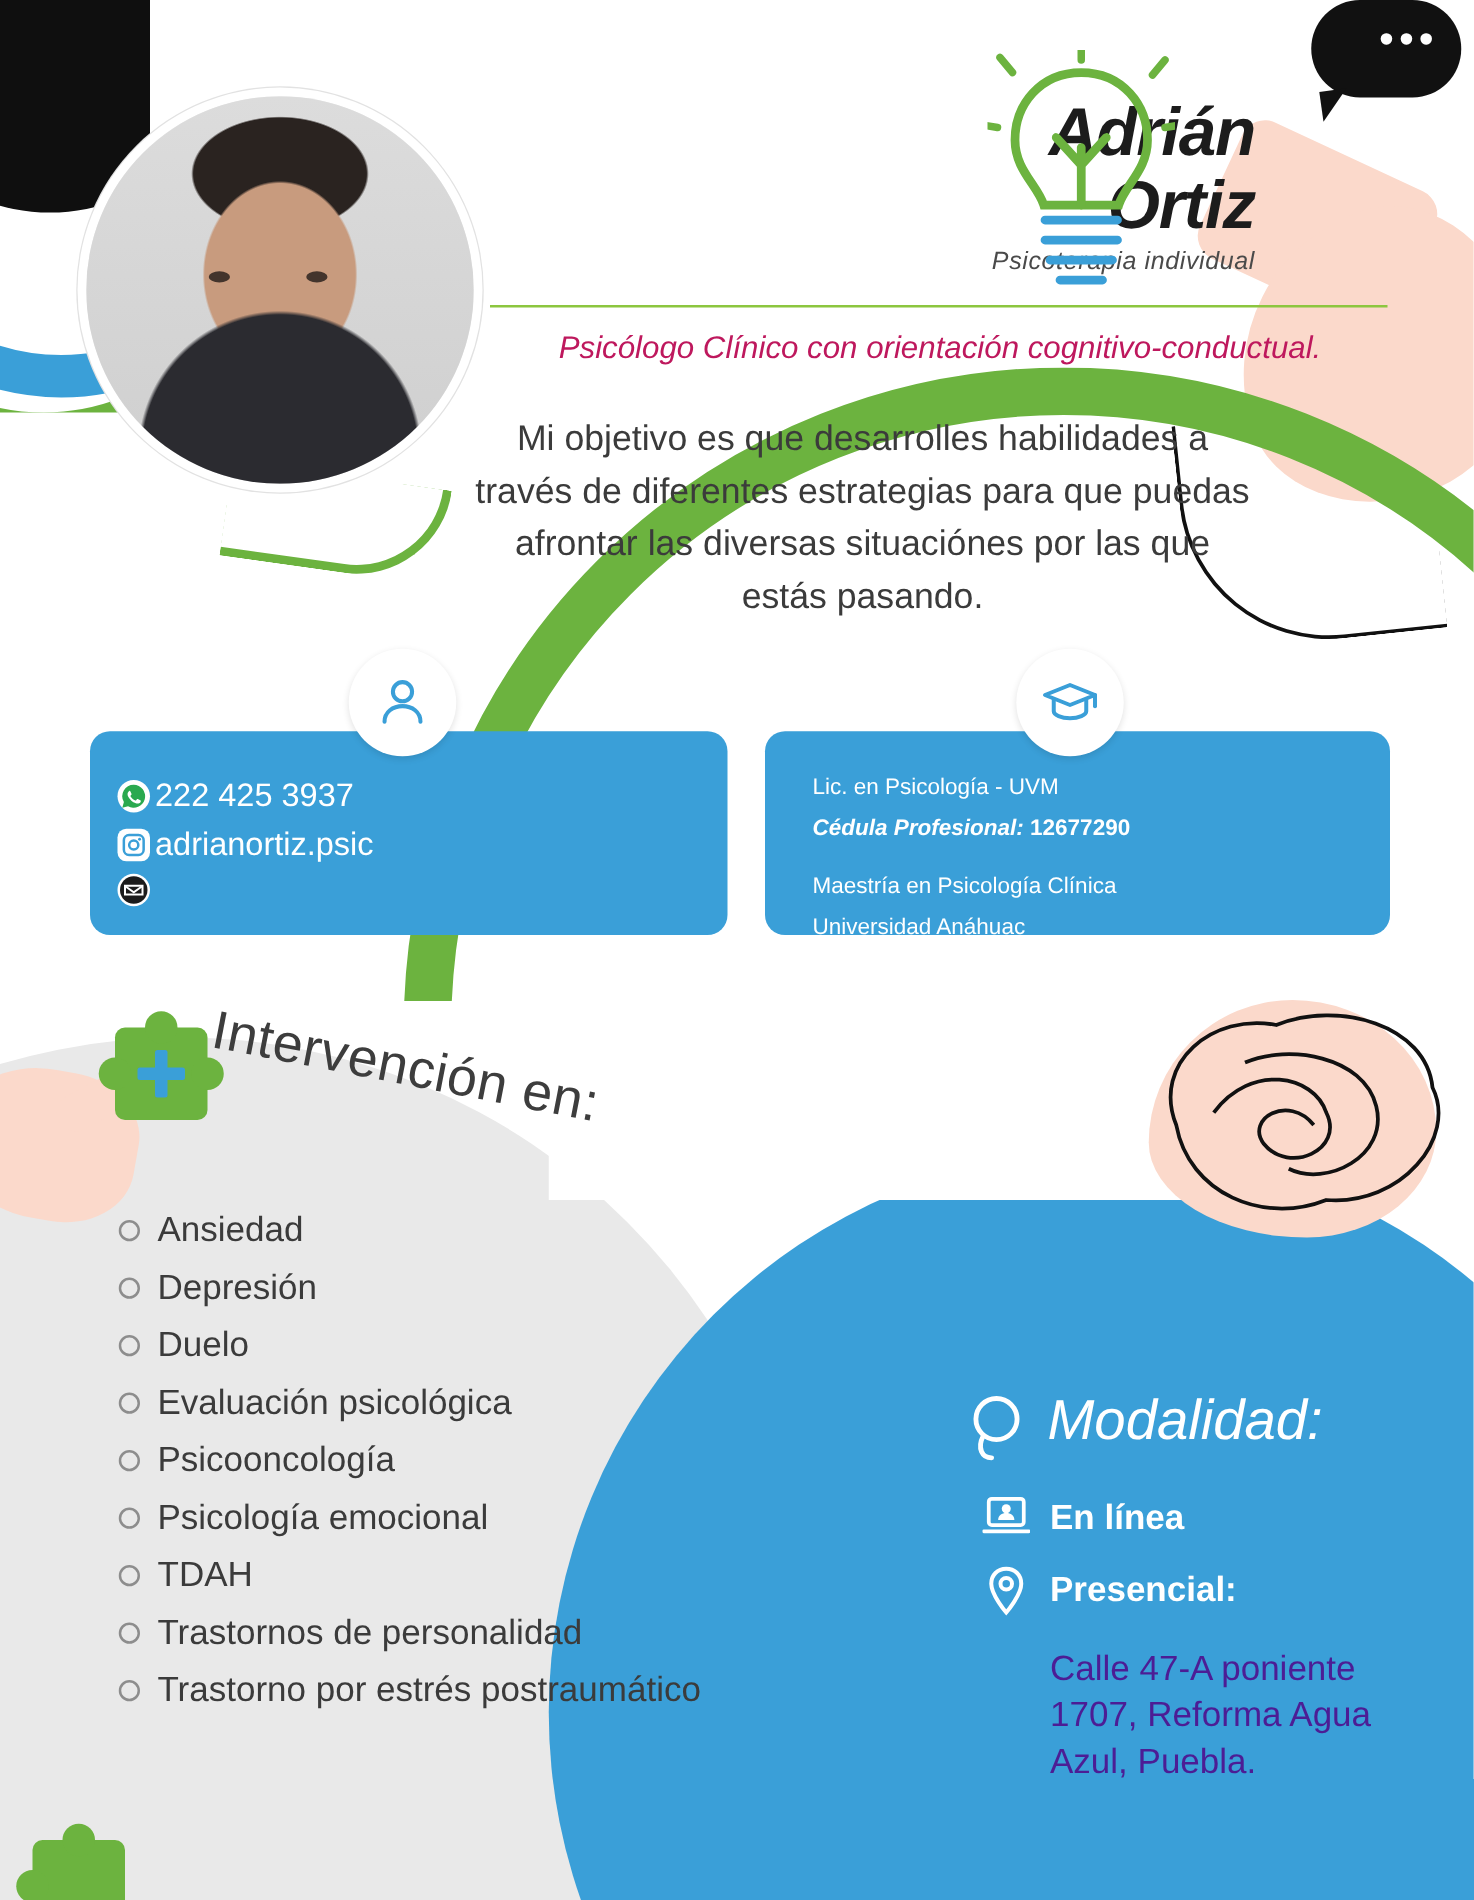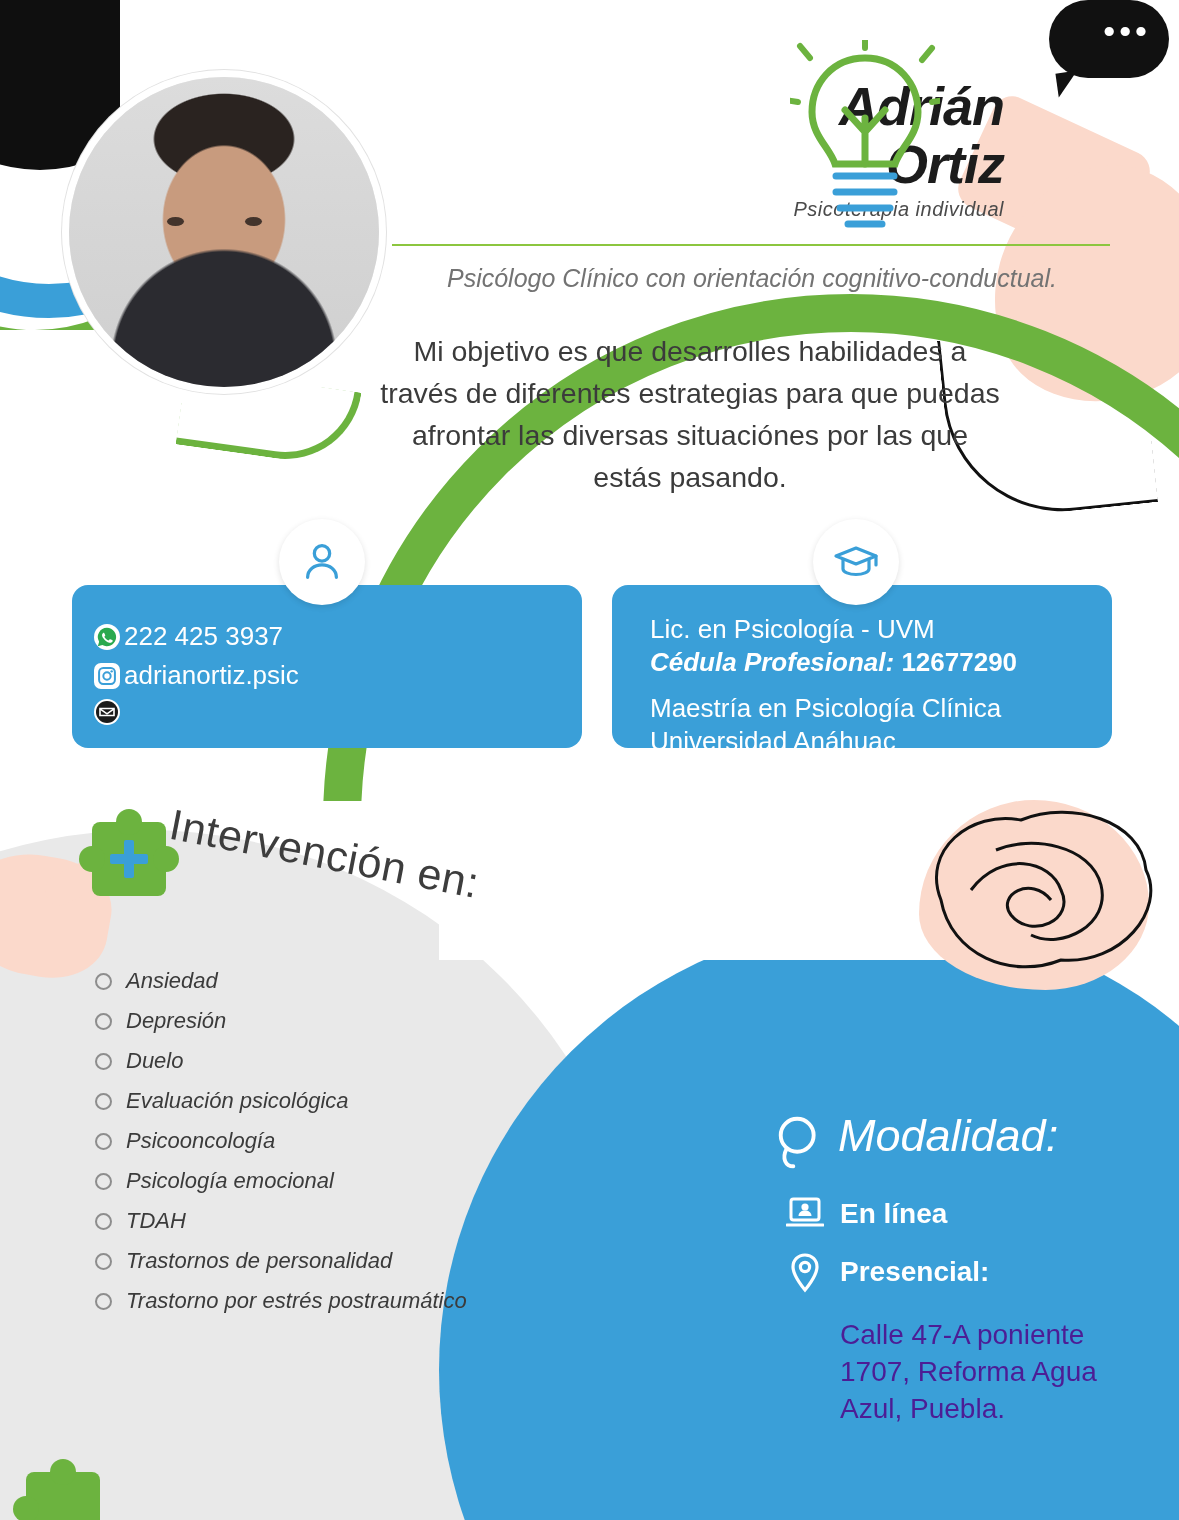--- a/index.html
+++ b/index.html
@@ -241,21 +241,21 @@
     width: 718px; height: 2px;
     background: #8cc63f;
   }
   .tagline {
     position: absolute;
     left: 392px; top: 264px;
     width: 720px;
     text-align: center;
     font-size: 25px;
     font-style: italic;
-    color: #737373;
+    color: #be185d;
   }
   .pitch {
     position: absolute;
     left: 380px; top: 330px;
     width: 620px;
     text-align: center;
     font-size: 28.5px;
     line-height: 42px;
     color: #3b3b3b;
   }
@@ -302,21 +302,21 @@
     border-radius: 50%;
     background: #ffffff;
     display: flex; align-items: center; justify-content: center;
     flex: 0 0 26px;
   }
   .c-icon.ig { border-radius: 7px; }
 
   .edu-text {
     position: absolute;
     left: 38px; top: 28px;
-    font-size: 26px;
+    font-size: 18px;
     line-height: 33px;
   }
   .edu-bold-it { font-style: italic; font-weight: bold; }
   .edu-num { font-weight: bold; font-style: normal; }
   .edu-gap { margin-top: 13px; }
 
   
   .interv-title {
     position: absolute;
     left: 175px; top: 800px;
@@ -330,23 +330,22 @@
     position: absolute;
     left: 95px; top: 968px;
     display: flex;
     flex-direction: column;
     gap: 14px;
   }
   .interv-item {
     display: flex;
     align-items: center;
     gap: 14px;
-    font-size: 22px;
+    font-size: 28px;
     color: #3b3b3b;
-    font-style: italic;
   }
   .bullet {
     width: 13px; height: 13px;
     border: 2px solid #8d8d8d;
     border-radius: 50%;
     flex: 0 0 13px;
   }
 
   
   .modalidad-title {

